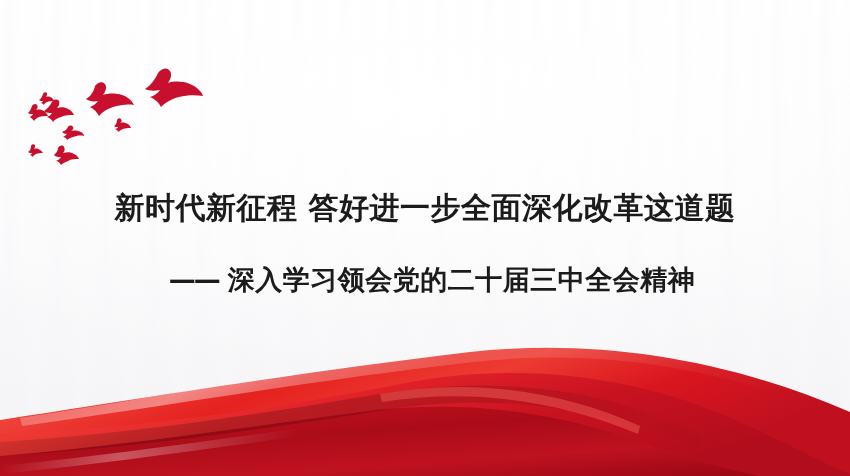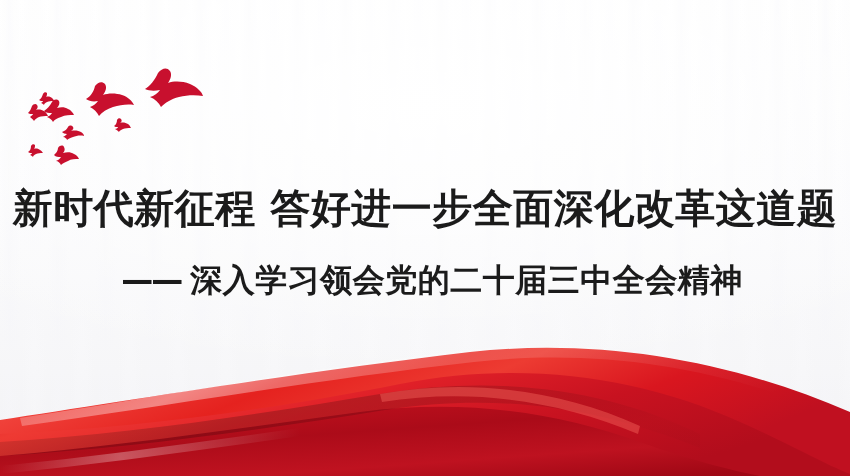--- a/index.html
+++ b/index.html
@@ -56,31 +56,31 @@
   
   .headline-block {
     position: absolute;
     left: 0;
     top: 186px;
     width: 850px;
     text-align: center;
   }
   .title-main {
     font-family: "DejaVu Sans", "Liberation Sans", sans-serif;
-    font-size: 40px;
+    font-size: 30px;
     font-weight: 700;
     line-height: 44px;
     letter-spacing: 0.5px;
     color: #1b1b1b;
     white-space: nowrap;
     margin: 0;
   }
   .title-sub {
     font-family: "DejaVu Sans", "Liberation Sans", sans-serif;
-    font-size: 32px;
+    font-size: 27px;
     font-weight: 700;
     line-height: 44px;
     letter-spacing: 0.5px;
     color: #1b1b1b;
     white-space: nowrap;
     margin: 28px 0 0 0;
     padding-left: 14px;
   }
   .title-sub .dash { letter-spacing: -2px; margin-right: 9px; }
 

